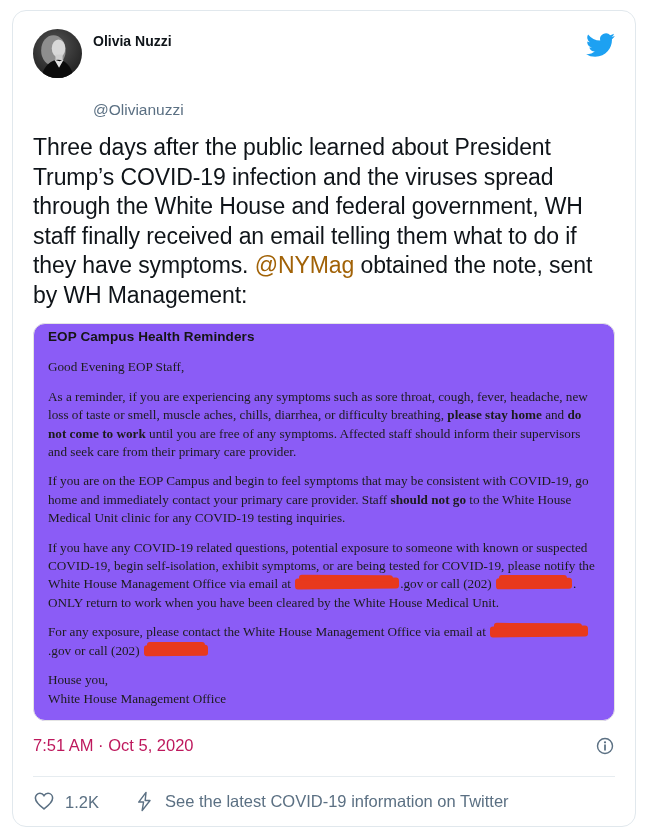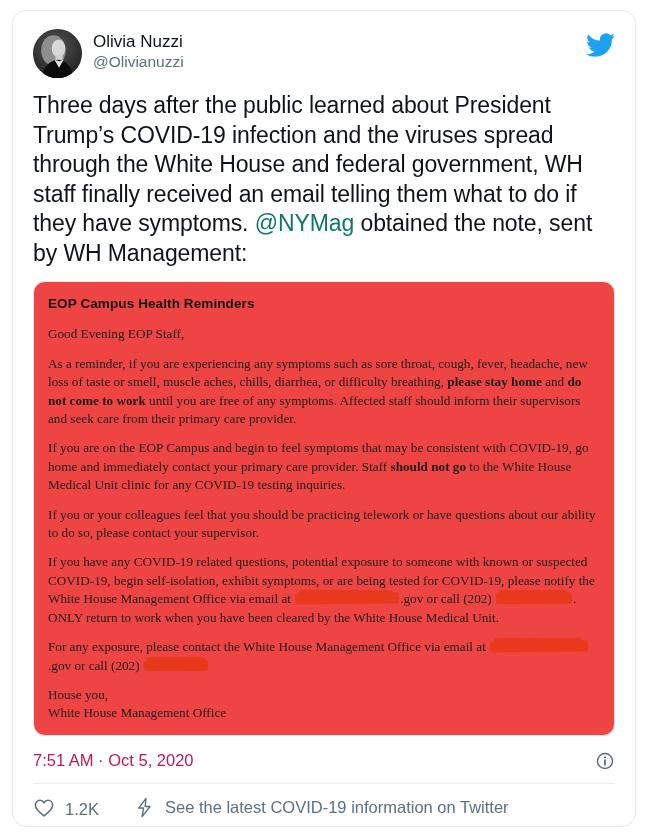--- a/index.html
+++ b/index.html
@@ -14,33 +14,33 @@
     background:#fff; padding:18px 20px 14px 20px;
     display:flex; flex-direction:column; overflow:hidden;
   }
   
   .hdr { display:flex; align-items:flex-start; }
   .avatar {
     width:49px; height:49px; border-radius:50%; overflow:hidden; flex:none;
     cursor:pointer;
   }
   .user-block { margin-left:11px; padding-top:2px; cursor:pointer; }
-  .user-name { font-size:17px; font-weight:400; color:#0f1419; line-height:21px; }
-  .user-handle { font-size:15.5px; color:#5b7083; line-height:20px; }
+  .user-name { font-size:14px; font-weight:700; color:#0f1419; line-height:21px; }
+  .user-handle { font-size:15.5px; color:#5b7083; line-height:20px;margin-top:48px; }
   .bird { margin-left:auto; margin-top:4px; cursor:pointer; }
   
   .tweet-text {
     margin:13px 0 13px 0; font-size:23px; line-height:29.5px; color:#0f1419;
     letter-spacing:-0.1px;
   }
-  .mention { color:#0f766e; text-decoration:none; cursor:pointer; }
+  .mention { color:#a16207; text-decoration:none; cursor:pointer; }
   
   .email-card {
-    border:1px solid #e4e4e4; border-radius:12px; background:#ef4444;
-    padding:13px 14px 12px 14px; cursor:pointer;
+    border:1px solid #e4e4e4; border-radius:12px; background:#8b5cf6;
+    padding:4px 14px 12px 14px; cursor:pointer;
     font-family:"Liberation Serif", serif; font-size:13.2px; line-height:18.4px;
     color:#1c1c1c;
   }
   .email-subject {
     font-family:"Liberation Sans", sans-serif; font-weight:700;
     font-size:13.5px; color:#151515; margin:0 0 12px 0; letter-spacing:0.1px;
   }
   .email-card p { margin:0 0 11px 0; }
   .email-card p.last { margin-bottom:0; }
   .bu { font-weight:700; }
@@ -100,21 +100,20 @@
 
   <div class="tweet-text">
     <span>Three days after the public learned about President Trump’s COVID-19 infection and the viruses spread through the White House and federal government, WH staff finally received an email telling them what to do if they have symptoms. </span><span class="mention">@NYMag</span><span> obtained the note, sent by WH Management:</span>
   </div>
 
   <div class="email-card">
     <div class="email-subject">EOP Campus Health Reminders</div>
     <p>Good Evening EOP Staff,</p>
     <p><span>As a reminder, if you are experiencing any symptoms such as sore throat, cough, fever, headache, new loss of taste or smell, muscle aches, chills, diarrhea, or difficulty breathing, </span><span class="bu">please stay home</span><span> and </span><span class="bu">do not come to work</span><span> until you are free of any symptoms. Affected staff should inform their supervisors and seek care from their primary care provider.</span></p>
     <p><span>If you are on the EOP Campus and begin to feel symptoms that may be consistent with COVID-19, go home and immediately contact your primary care provider. Staff </span><span class="bu">should not go</span><span> to the White House Medical Unit clinic for any COVID-19 testing inquiries.</span></p>
-    <p>If you or your colleagues feel that you should be practicing telework or have questions about our ability to do so, please contact your supervisor.</p>
     <p><span>If you have any COVID-19 related questions, potential exposure to someone with known or suspected COVID-19, begin self-isolation, exhibit symptoms, or are being tested for COVID-19, please notify the White House Management Office via email at </span><span class="redact" style="width:104px"></span><span>.gov or call (202) </span><span class="redact" style="width:76px"></span><span>. ONLY return to work when you have been cleared by the White House Medical Unit.</span></p>
     <p><span>For any exposure, please contact the White House Management Office via email at </span><span class="redact" style="width:98px"></span><span>.gov or call (202) </span><span class="redact" style="width:64px"></span></p>
     <p style="margin-bottom:0">House you,</p>
     <p class="last">White House Management Office</p>
   </div>
 
   <div class="meta-row">
     <span>7:51 AM · Oct 5, 2020</span>
     <span class="info-btn">
       <svg width="20" height="20" viewBox="0 0 24 24" fill="none" stroke="#5b7083">

